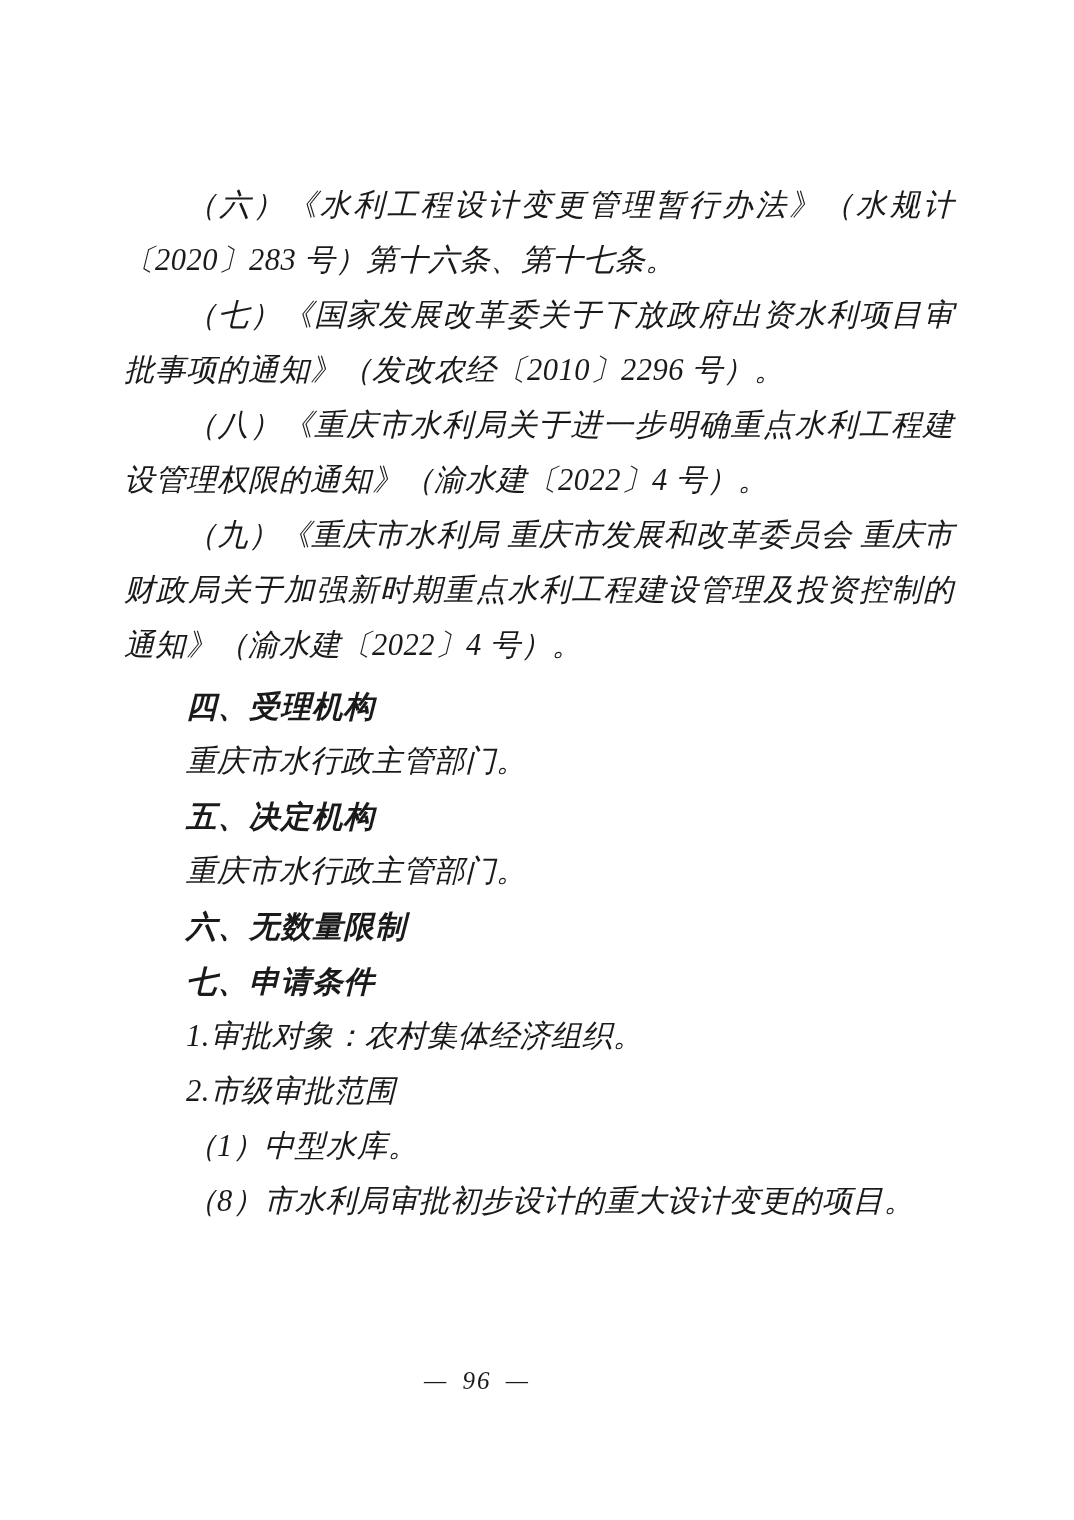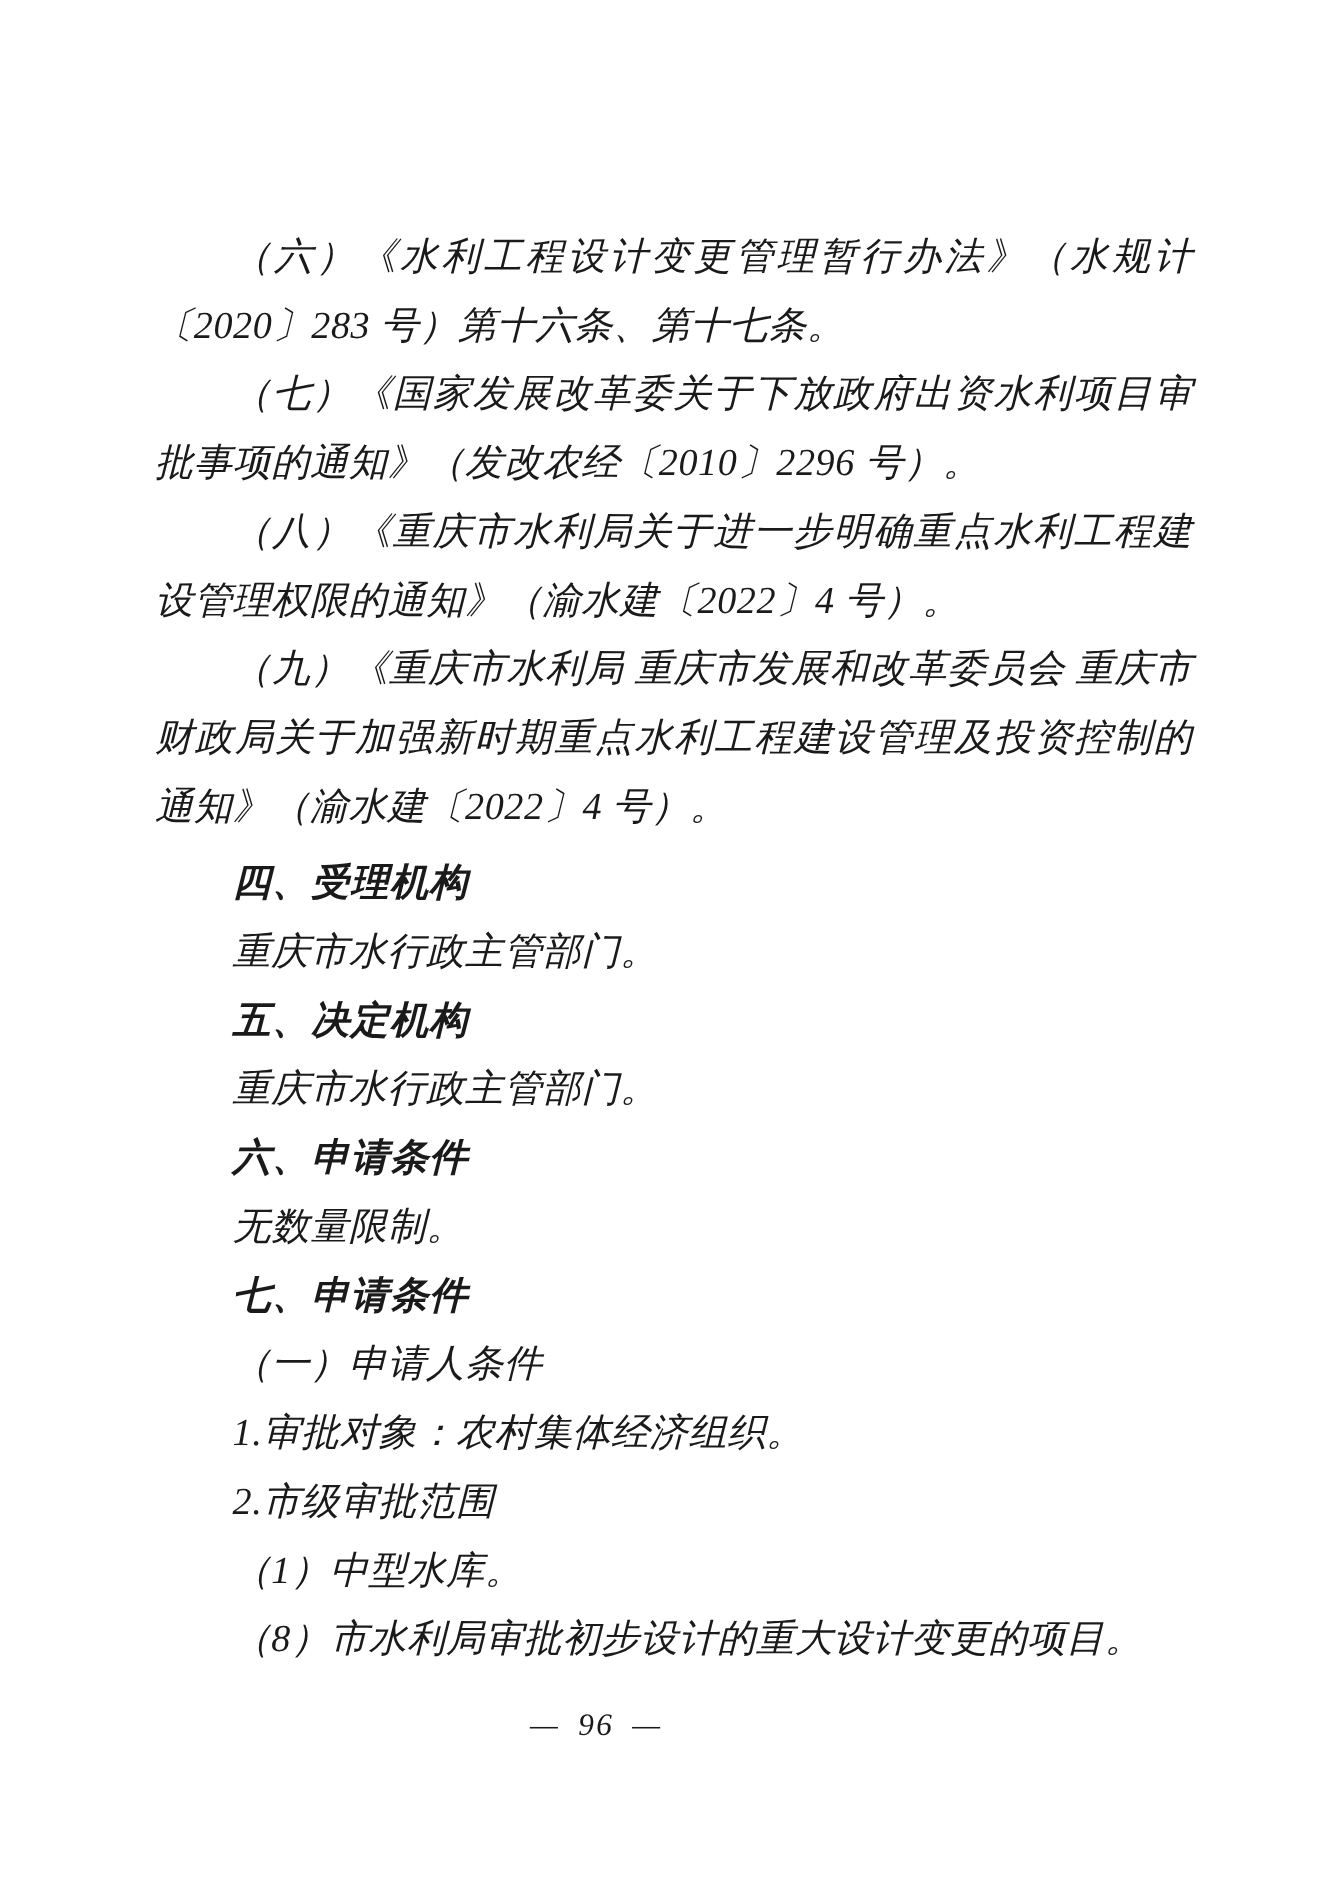--- a/index.html
+++ b/index.html
@@ -72,25 +72,23 @@
     <p class="indent">（九）《重庆市水利局  重庆市发展和改革委员会  重庆市财政局关于加强新时期重点水利工程建设管理及投资控制的通知》（渝水建〔2022〕4 号）。</p>
 
     <div class="gap-sm"></div>
 
     <h2 class="heading">四、受理机构</h2>
     <p class="indent">重庆市水行政主管部门。</p>
 
     <h2 class="heading">五、决定机构</h2>
     <p class="indent">重庆市水行政主管部门。</p>
 
-    <h2 class="heading">六、申请条件</h2>
-    <p class="indent">无数量限制。</p>
+    <h2 class="heading">六、无数量限制</h2>
 
     <h2 class="heading">七、申请条件</h2>
-    <p class="indent">（一）申请人条件</p>
     <p class="indent">1.审批对象：农村集体经济组织。</p>
     <p class="indent">2.市级审批范围</p>
     <p class="indent">（1）中型水库。</p>
     <p class="indent">（8）市水利局审批初步设计的重大设计变更的项目。</p>
 
   </div>
 
   <div class="footer">
     <span>—</span>
     <span class="pagenum">96</span>

